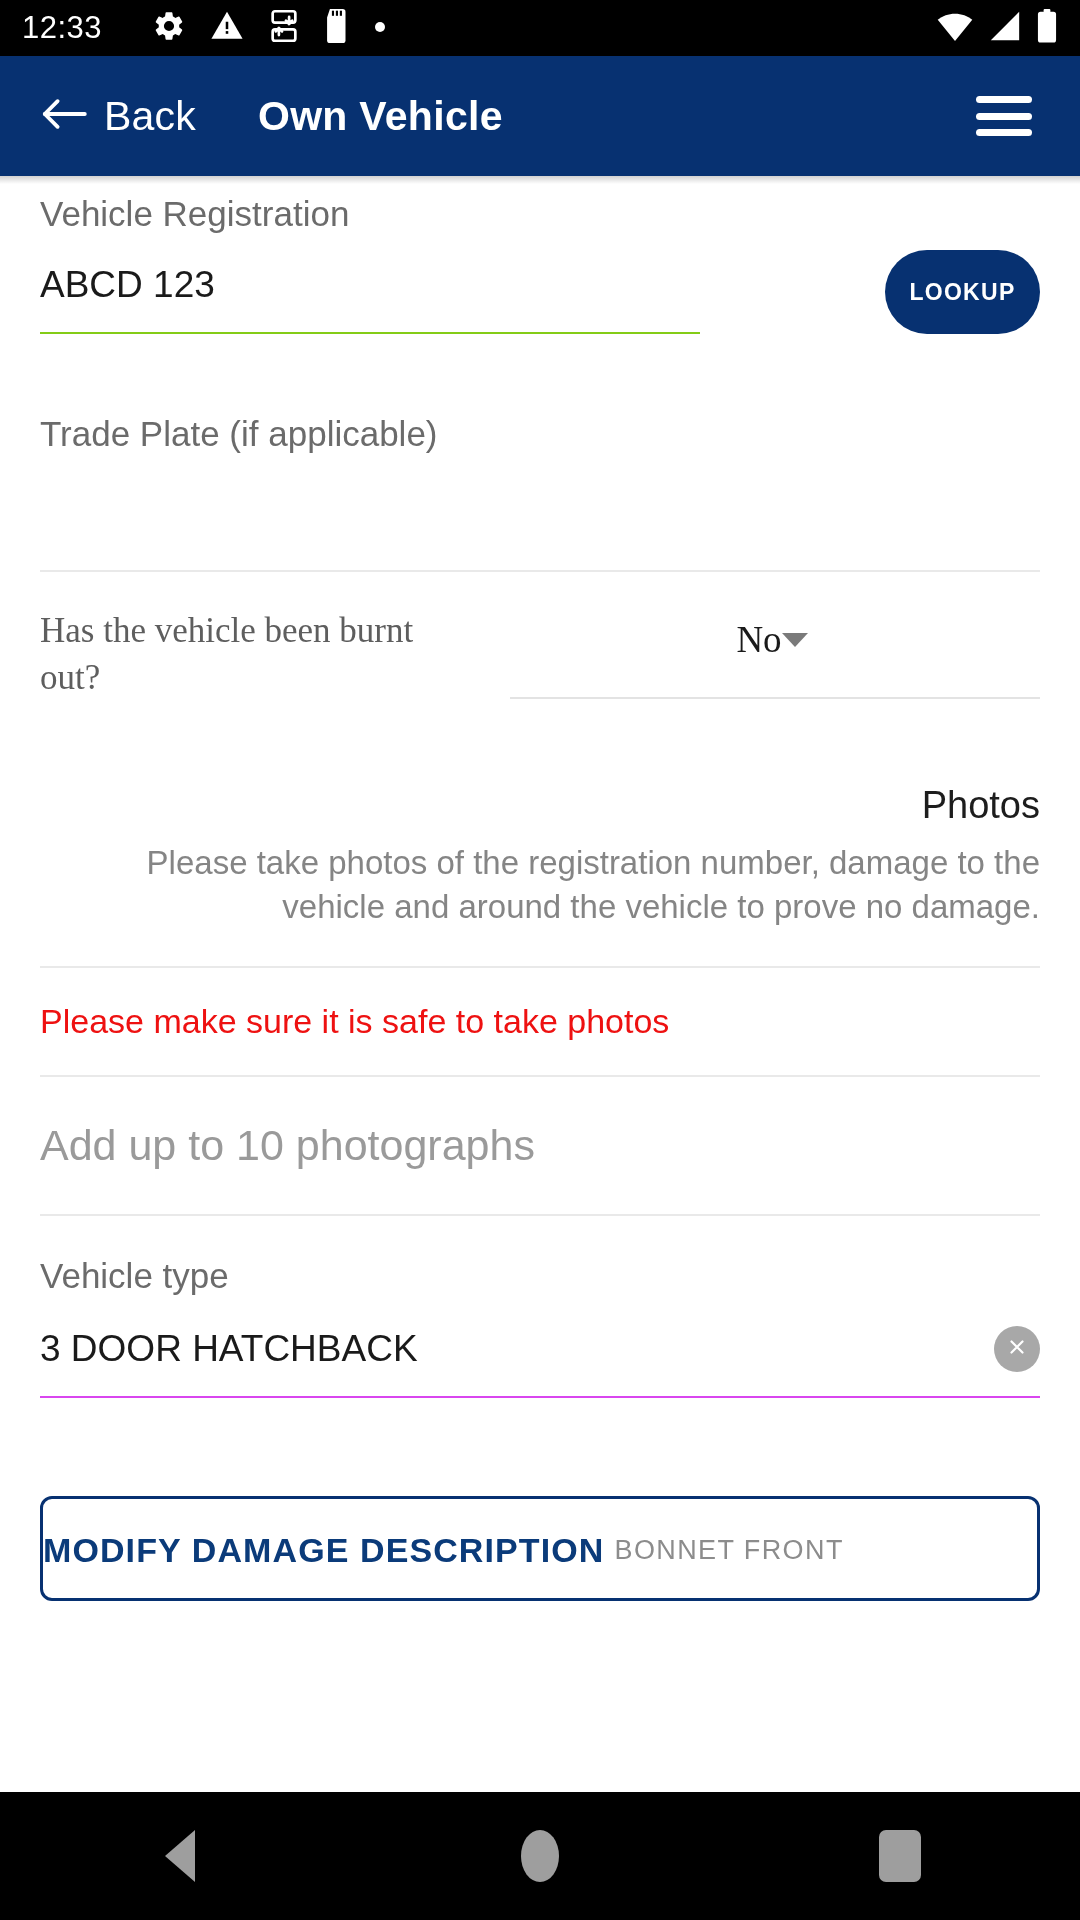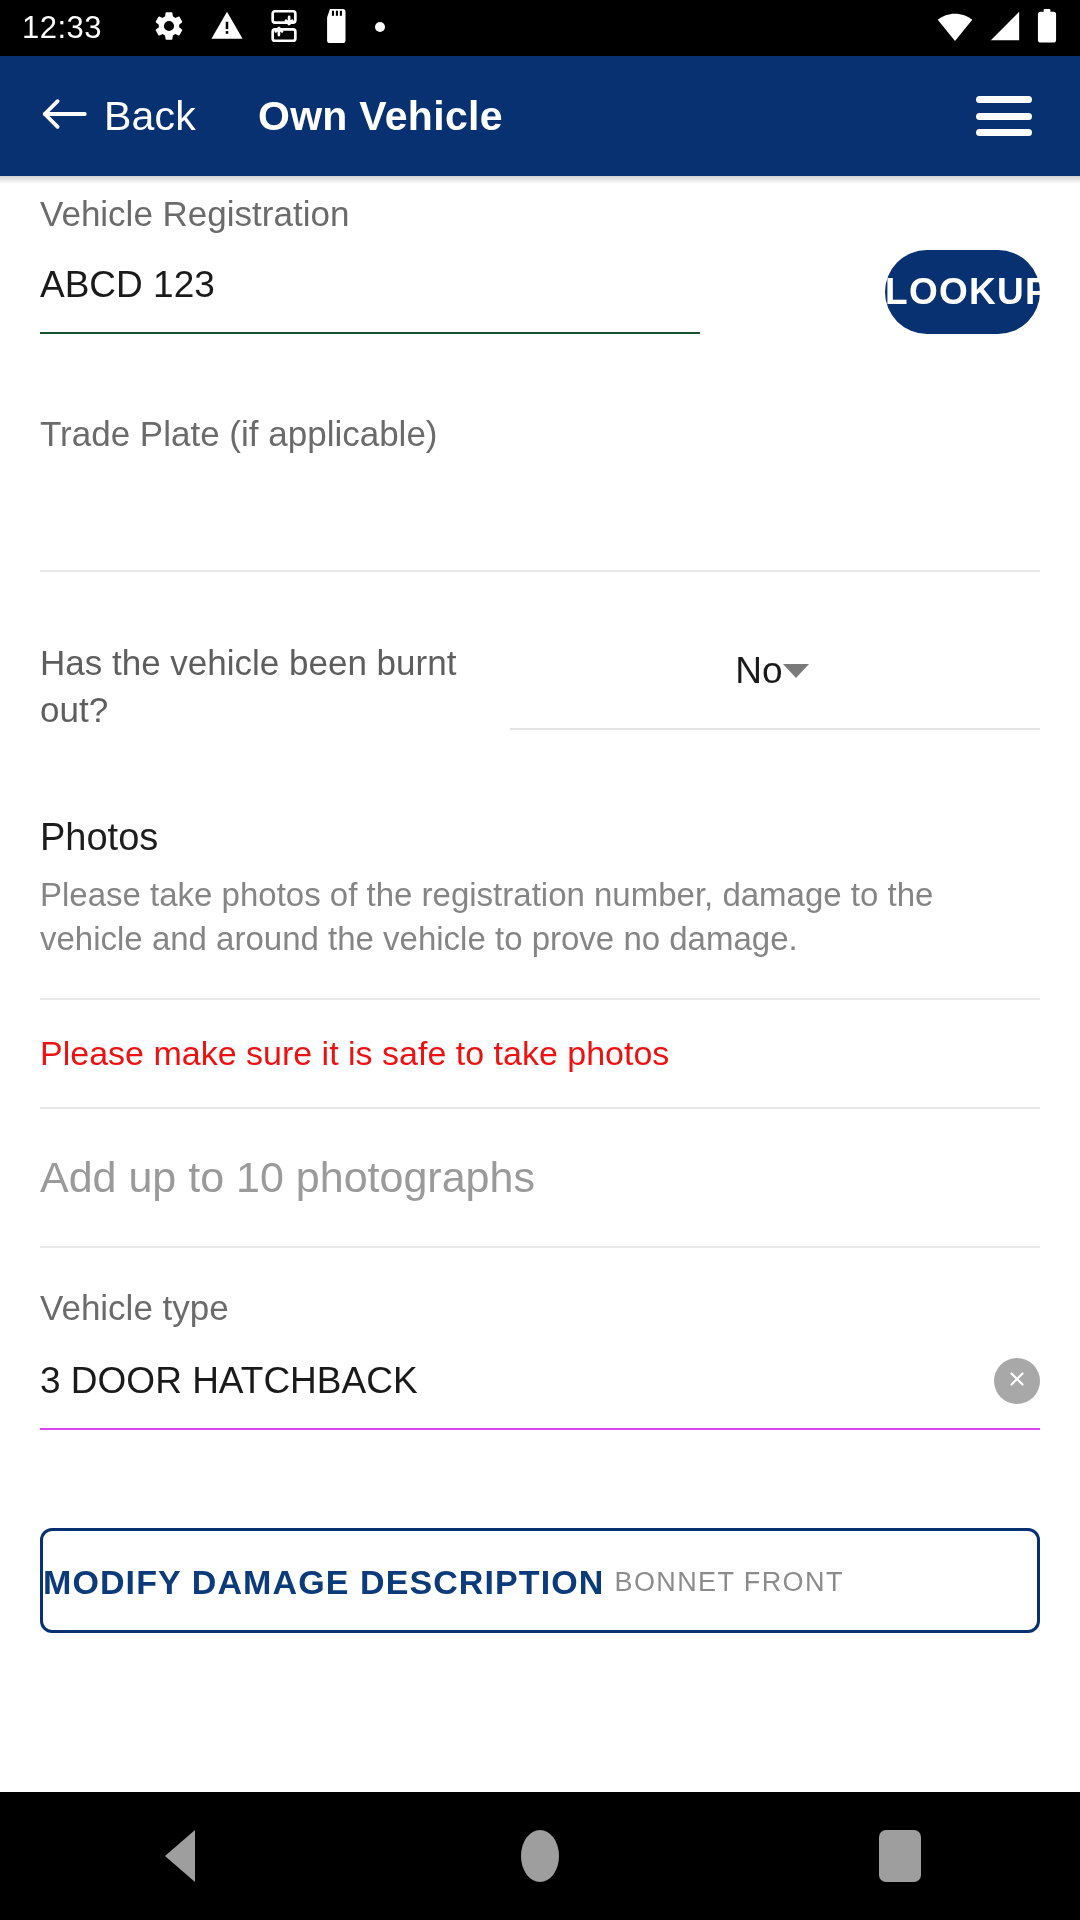--- a/index.html
+++ b/index.html
@@ -59,64 +59,64 @@
     background:linear-gradient(to bottom, rgba(0,0,0,0.18), rgba(0,0,0,0));
   }
 
   
   .reg-row {
     display:flex; align-items:flex-end; padding:0 40px; margin-top:10px;gap:14px;
   }
   .reg-left { flex:1; }
   .reg-label { color:#6b6b6b; font-size:35px; margin-bottom:30px; }
   .reg-input-wrap {
-    width:660px; padding-bottom:26px; border-bottom:2px solid #14532d;
+    width:660px; padding-bottom:26px; border-bottom:2px solid #84cc16;
   }
   .reg-input {
     color:#1a1a1a; font-size:37px; border:none; outline:none; width:100%;
     font-family:inherit; background:transparent; padding:0;
   }
   .lookup-btn {
     background:#073171; color:#ffffff; border:none;
-    border-radius:42px; font-size:37px; font-weight:700;
+    border-radius:42px; font-size:23px; font-weight:700;
     letter-spacing:1.3px; font-family:inherit;
     width:155px; height:84px; cursor:pointer; margin-top:52px;
     margin-left:auto;
   }
 
   
   .trade-block { padding:0 40px; margin-top:80px; }
   .trade-label { color:#6b6b6b; font-size:35px; }
   .trade-input-wrap {
     margin-top:74px; border-bottom:2px solid #e9e9e9; width:100%;
   }
 
   
   .burnt-row {
-    display:flex; align-items:flex-start; padding:0 40px; margin-top:68px;
+    display:flex; align-items:flex-start; padding:0 40px; margin-top:36px;font-family:Liberation Serif, serif;
   }
   .burnt-question {
     color:#5e5e5e; font-size:35px; line-height:1.34; width:430px; flex:0 0 430px;
   }
   .burnt-select {
     flex:1; margin-left:40px; position:relative; padding-top:10px;
   }
   .select-inner {
     display:flex; align-items:center; justify-content:center;
     border-bottom:2px solid #e3e3e3; padding-bottom:36px; cursor:pointer;
   }
   .select-value { color:#1a1a1a; font-size:37px; }
   .caret {
     width:0; height:0; border-left:13px solid transparent;
     border-right:13px solid transparent; border-top:14px solid #7a7a7a;
     margin-right:6px;
   }
 
   
-  .photos-block { padding:0 40px; margin-top:82px; }
+  .photos-block { padding:0 40px; margin-top:82px;text-align:right; }
   .photos-title { color:#1d1d1d; font-size:38px; font-weight:400; }
   .photos-desc {
     color:#858585; font-size:33px; line-height:1.35; margin-top:14px;
     max-width:1000px;
   }
   .divider {
     height:2px; background:#e9e9e9; margin:0 40px;
   }
 
   .warn-row { padding:34px 28px 34px 40px; }

